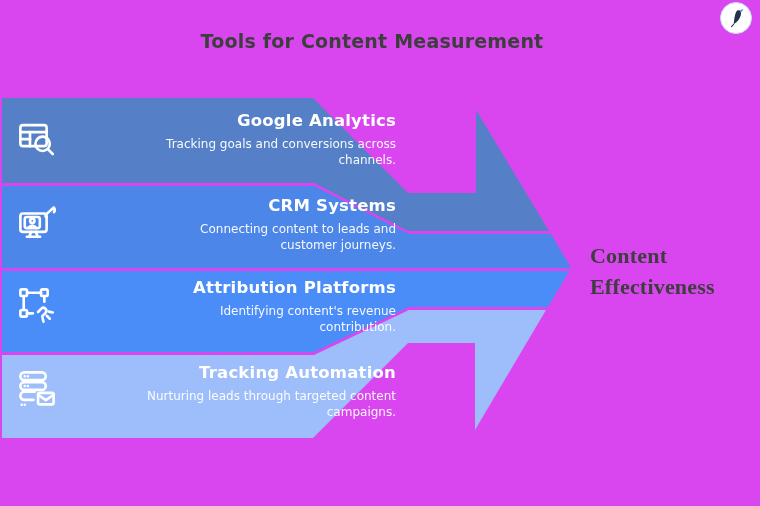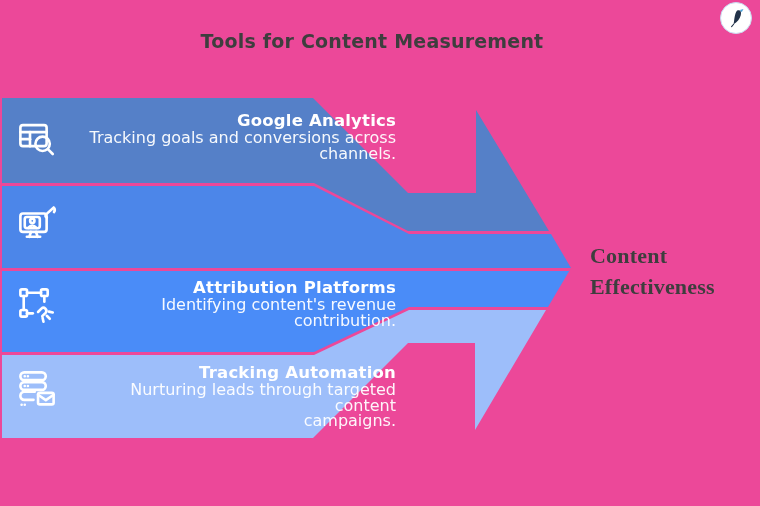--- a/index.html
+++ b/index.html
@@ -1,30 +1,30 @@
 <!DOCTYPE html>
 <html><head>
 <meta charset="utf-8">
 <style>
   html,body{margin:0;padding:0;}
   .stage{
     position:relative;width:760px;height:506px;overflow:hidden;
-    background:#ec4899;
+    background:#d946ef;
     font-family:"DejaVu Sans","Liberation Sans",sans-serif;
   }
   .title{
     position:absolute;left:0;top:30px;width:744px;
     text-align:center;font-size:19px;font-weight:700;color:#3E3E3E;
     letter-spacing:.2px;
   }
   .arrows{position:absolute;left:0;top:0;}
   .band-content{position:absolute;left:66px;width:330px;color:#fff;text-align:right;}
   .band-title{font-size:16.5px;font-weight:700;letter-spacing:.2px;}
   .band-desc{
-    font-size:16px;line-height:15.5px;
+    margin-top:7px;font-size:12px;line-height:15.5px;
     color:rgba(255,255,255,.95);white-space:pre-line;
   }
   .band-icon{position:absolute;left:16px;width:42px;height:42px;}
   .band-icon svg{width:100%;height:100%;}
   .result{
     position:absolute;left:590px;top:240px;width:170px;
     font-size:22px;font-weight:700;line-height:31px;color:#3E3E3E;
     white-space:pre-line;letter-spacing:.2px;font-family:Liberation Serif, serif;
   }
   .logo{
@@ -76,20 +76,25 @@
   <div class="band-icon" style="top:203px">
     <svg viewBox="0 0 24 24" class="icon-stroke">
       <rect x="2.5" y="6" width="15" height="10.5" rx="1.5"></rect>
       <rect x="5" y="8" width="8.6" height="6.4" rx="1.2"></rect>
       <circle cx="9.3" cy="10.2" r="1.25"></circle>
       <path d="M6.9,14.2 q2.4,-2.7 4.8,0"></path>
       <path d="M8.6,16.5 l-1,2.8 M11.4,16.5 l1,2.8 M6.2,19.3 h7.6"></path>
       <path d="M21.6,2.6 l-4.4,3.9 M21.6,2.6 q1.1,1.4 0.1,2.6 M17.2,6.5 q-0.9,1.1 0.4,1.8"></path>
     </svg>
   </div>
+  <div class="band-content" style="top:196px">
+    <div class="band-title">CRM Systems</div>
+    <div class="band-desc">Connecting content to leads and
+customer journeys.</div>
+  </div>
 
   <div class="band-icon" style="top:285px">
     <svg viewBox="0 0 24 24" class="icon-stroke">
       <rect x="2.5" y="2.5" width="3.8" height="3.8" rx="0.9"></rect>
       <rect x="14.3" y="2.5" width="3.8" height="3.8" rx="0.9"></rect>
       <rect x="2.5" y="14.3" width="3.8" height="3.8" rx="0.9"></rect>
       <line x1="6.3" y1="4.4" x2="14.3" y2="4.4"></line>
       <line x1="4.4" y1="6.3" x2="4.4" y2="14.3"></line>
       <line x1="16.2" y1="6.3" x2="16.2" y2="9.6"></line>
       <line x1="6.3" y1="16.2" x2="9.6" y2="16.2"></line>

